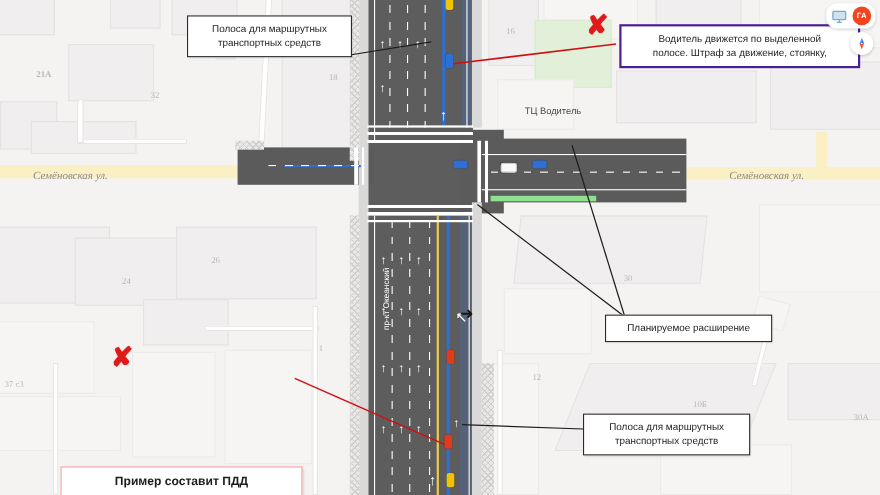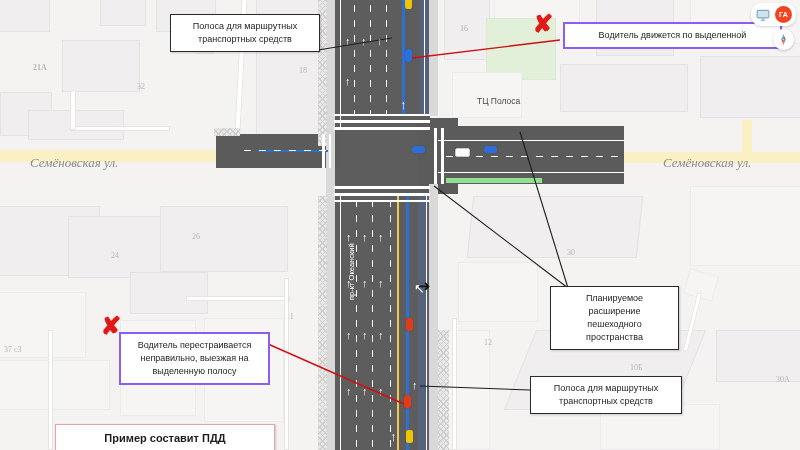--- a/index.html
+++ b/index.html
@@ -133,21 +133,21 @@
     font-size: 11px;
     line-height: 1;
     pointer-events: none;
     user-select: none;
   }
 
   
   .street-label {
     position: absolute;
     color: #8d8b89;
-    font-size: 13px;
+    font-size: 10px;
     font-family: "Liberation Serif", serif;
     font-style: italic;
     white-space: nowrap;
   }
   .street-label.onroad {
     color: #ffffff;
     font-style: normal;
     font-family: "Liberation Sans", sans-serif;
     font-size: 7.5px;
   }
@@ -178,21 +178,21 @@
     border: 1.5px solid #2b2b2b;
     box-sizing: border-box;
     text-align: center;
     color: #1d1d1d;
     font-size: 9px;
     line-height: 1.45;
     padding: 5px 8px;
     box-shadow: 1px 1px 2px rgba(0,0,0,.18);
   }
   .callout.red {
-    border: 2px solid #8b5cf6;
+    border: 2px solid #4c1d95;
     box-shadow: none;
   }
   .callout.title {
     border: 1px solid #f0a0a0;
     font-weight: bold;
     font-size: 11px;
     padding: 6px 10px;
   }
 
   .xmark {
@@ -384,21 +384,21 @@
     <div class="arrow" style="left:378px; top:386px;">↑</div>
     <div class="arrow" style="left:414px; top:282px; font-size:13px;">↖</div>
     <div class="arrow" style="left:412px; top:380px;">↑</div>
     <div class="arrow" style="left:390px; top:430px; font-size:13px;">↑</div>
 
     <div class="arrow" style="left:418px; top:278px; color:#141414; font-size:15px;">➜</div>
     <div class="arrow" style="left:452px; top:142px; color:#141414; font-size:12px;">←</div>
 
     <div class="street-label onroad vert" style="left:347px; top:300px;">пр-кт Океанский</div>
 
-    <div class="poi-label" style="left:477px; top:96px;">ТЦ Полоса</div>
+    <div class="poi-label" style="left:477px; top:96px;">ТЦ Водитель</div>
 
     <div class="car v" style="left:405px; top:49px;  background:#2d6fd6;"></div>
     <div class="car h" style="left:412px; top:146px; background:#2d6fd6;"></div>
     <div class="car h" style="left:484px; top:146px; background:#2d6fd6;"></div>
     <div class="car h" style="left:455px; top:148px; background:#fbfbfb; border:1px solid #c9c9c9;"></div>
     <div class="car v" style="left:406px; top:318px; background:#e03b1a;"></div>
     <div class="car v" style="left:404px; top:395px; background:#e03b1a;"></div>
     <div class="car v" style="left:406px; top:430px; background:#f2c400;"></div>
     <div class="car v" style="left:405px; top:-4px;  background:#f2c400;"></div>
 
@@ -418,31 +418,26 @@
     <path d="M268,344 L404,404" stroke="#d01010" stroke-width="1.4" fill="none"></path>
   </svg>
 
   <div class="callout" style="left:170px; top:14px; width:150px;">
     <div>Полоса для маршрутных</div>
     <div>транспортных средств</div>
   </div>
 
   <div class="callout red" style="left:563px; top:22px; width:219px;">
     <div>Водитель движется по выделенной</div>
-  </div>
-
-  <div class="callout red" style="left:119px; top:332px; width:151px;">
-    <div>Водитель перестраивается</div>
-    <div>неправильно, выезжая на</div>
-    <div>выделенную полосу</div>
-  </div>
-
-  <div class="callout" style="left:550px; top:286px; width:129px;">
+    <div>полосе. Штраф за движение, стоянку,</div>
+  </div>
+
+
+  <div class="callout" style="left:550px; top:286px; width:152px;">
     <div>Планируемое расширение</div>
-    <div>пешеходного пространства</div>
   </div>
 
   <div class="callout" style="left:530px; top:376px; width:152px;">
     <div>Полоса для маршрутных</div>
     <div>транспортных средств</div>
   </div>
 
   <div class="callout title" style="left:55px; top:424px; width:220px;">
     <div>Пример составит ПДД</div>
   </div>

